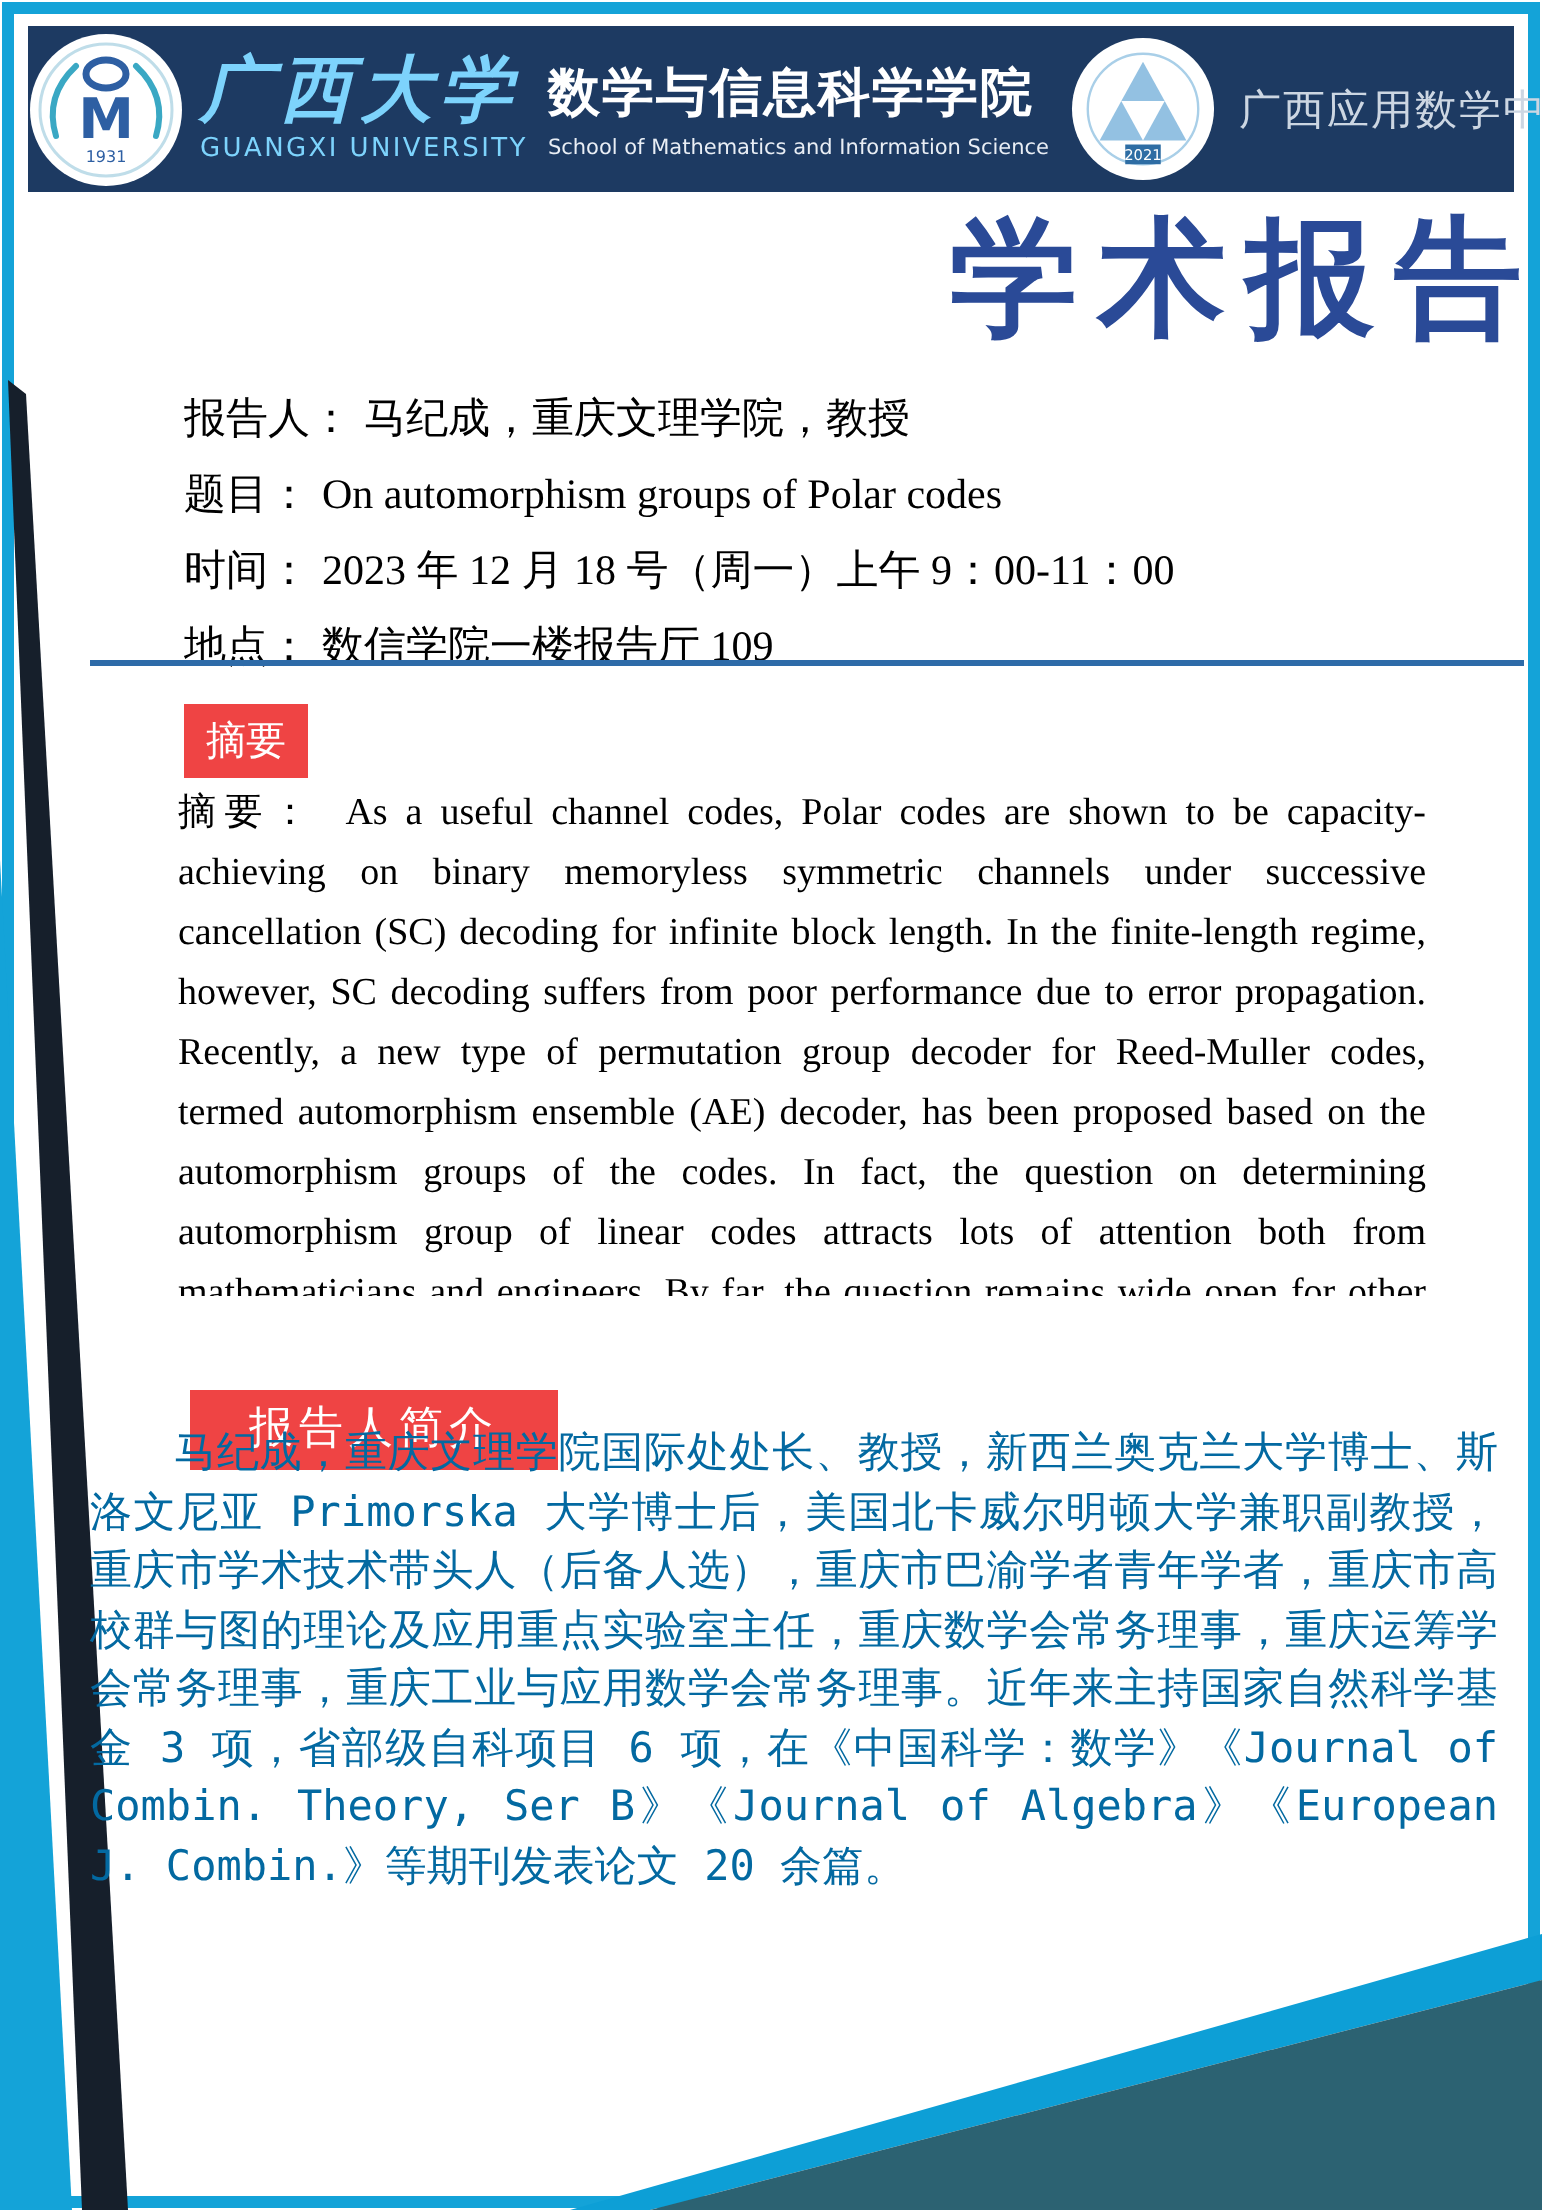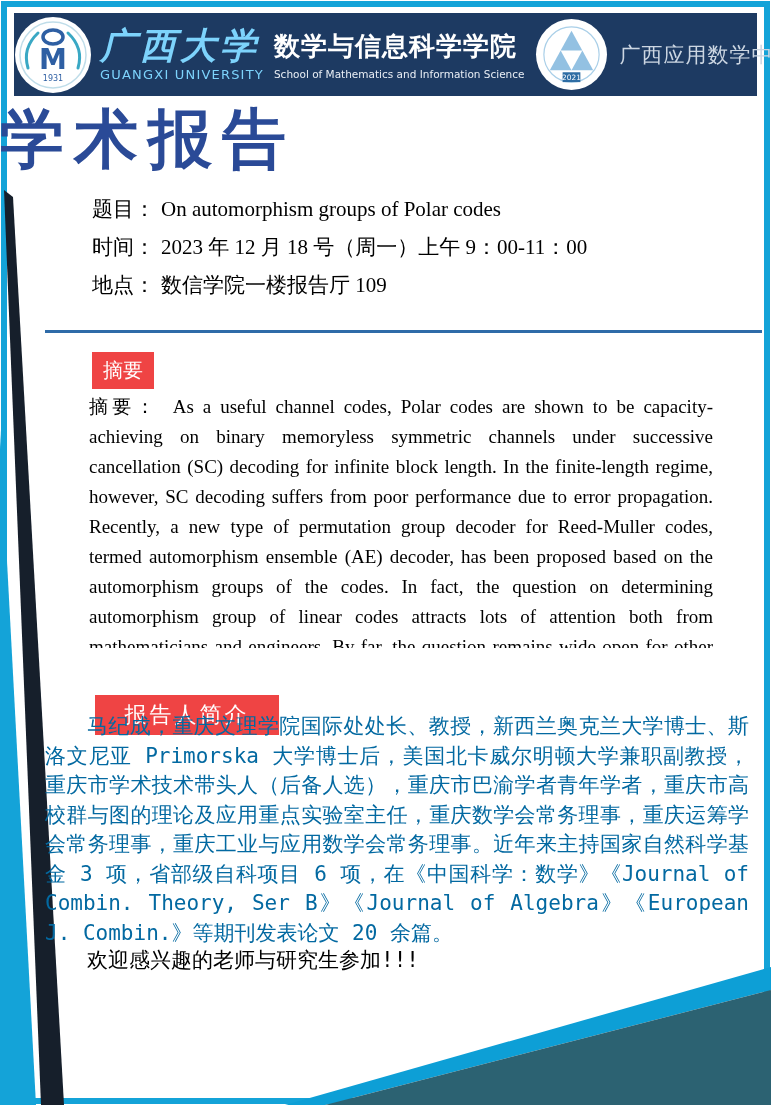--- a/index.html
+++ b/index.html
@@ -27,21 +27,21 @@
   }
   .uni-en{font-size:13px;font-weight:normal;letter-spacing:1.2px;margin-top:3px;white-space:nowrap;}
   .school{margin-left:10px;color:#ffffff;}
   .school-cn{font-size:26px;font-weight:bold;letter-spacing:1px;white-space:nowrap;}
   .school-en{font-size:10.5px;margin-top:4px;color:#e9eef5;white-space:nowrap;}
   .seal2{margin-left:10px;flex:0 0 auto;}
   .center-name{margin-left:12px;font-size:21px;color:#ccd6e2;letter-spacing:1px;white-space:nowrap;}
 
   
   .title{
-    position:absolute;left:0;top:96px;width:100%;margin:0;text-align:left;
+    position:absolute;left:0;top:96px;width:100%;margin:0;text-align:right;
     font-size:64px;font-weight:bold;color:#2a4a97;letter-spacing:10px;
   }
 
   
   .details{position:absolute;left:92px;top:190px;width:620px;font-size:21px;color:#000;}
   .details .row{line-height:38px;white-space:nowrap;}
   .details .lbl{margin-right:6px;}
 
   .divider{position:absolute;left:45px;top:330px;width:717px;height:3px;background:#2e6ba8;}
 
@@ -120,20 +120,23 @@
         <text x="37" y="63" font-size="7.5" fill="#ffffff" text-anchor="middle" font-family="'DejaVu Sans',sans-serif">2021</text>
       </svg>
 
       <div class="center-name">广西应用数学中心（广西大学）</div>
     </header>
 
     <h1 class="title">学术报告</h1>
 
     <div class="details">
       <div class="row">
+        <span class="lbl">报告人：</span><span>马纪成，重庆文理学院，教授</span>
+      </div>
+      <div class="row">
         <span class="lbl">题目：</span><span>On automorphism groups of Polar codes</span>
       </div>
       <div class="row">
         <span class="lbl">时间：</span><span>2023 年 12 月 18 号（周一）上午 9：00-11：00</span>
       </div>
       <div class="row">
         <span class="lbl">地点：</span><span>数信学院一楼报告厅 109</span>
       </div>
     </div>
 
@@ -142,16 +145,15 @@
     <div class="badge badge-abs">摘要</div>
 
     <p class="abstract">
       <span class="abs-label">摘要：</span><span>As a useful channel codes, Polar codes are shown to be capacity-achieving on binary memoryless symmetric channels under successive cancellation (SC) decoding for infinite block length. In the finite-length regime, however, SC decoding suffers from poor performance due to error propagation. Recently, a new type of permutation group decoder for Reed-Muller codes, termed automorphism ensemble (AE) decoder, has been proposed based on the automorphism groups of the codes. In fact, the question on determining automorphism group of linear codes attracts lots of attention both from mathematicians and engineers. By far, the question remains wide open for other linear codes as well. In this talk, we will introduce some brand new work on the automorphism groups of Polar codes.</span>
     </p>
 
     <div class="badge badge-bio">报告人简介</div>
 
     <p class="bio">马纪成，重庆文理学院国际处处长、教授，新西兰奥克兰大学博士、斯洛文尼亚 Primorska 大学博士后，美国北卡威尔明顿大学兼职副教授，重庆市学术技术带头人（后备人选），重庆市巴渝学者青年学者，重庆市高校群与图的理论及应用重点实验室主任，重庆数学会常务理事，重庆运筹学会常务理事，重庆工业与应用数学会常务理事。近年来主持国家自然科学基金 3 项，省部级自科项目 6 项，在《中国科学：数学》《Journal of Combin. Theory, Ser B》《Journal of Algebra》《European J. Combin.》等期刊发表论文 20 余篇。</p>
 
-    <p class="welcome">欢迎感兴趣的老师与研究生参加!!!</p>
 
   </div>
 </div>
 
 </body></html>

